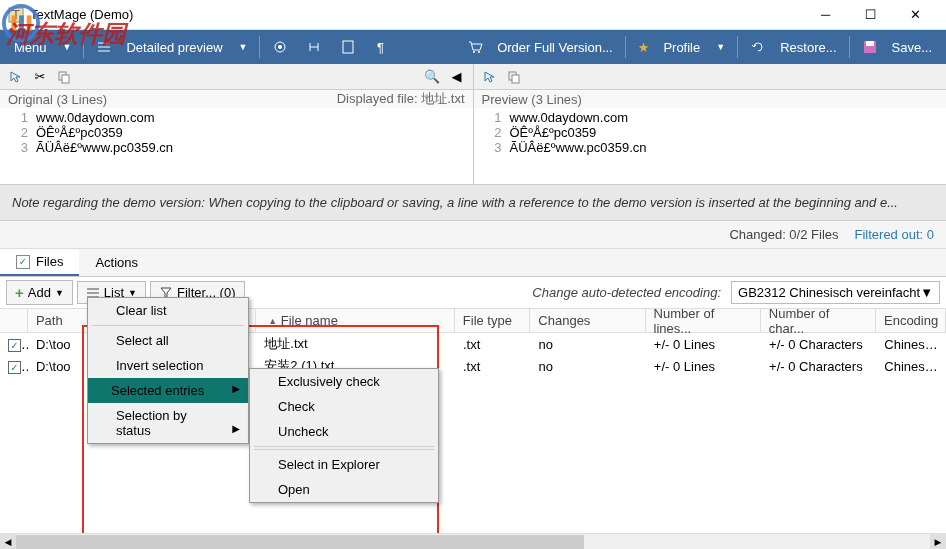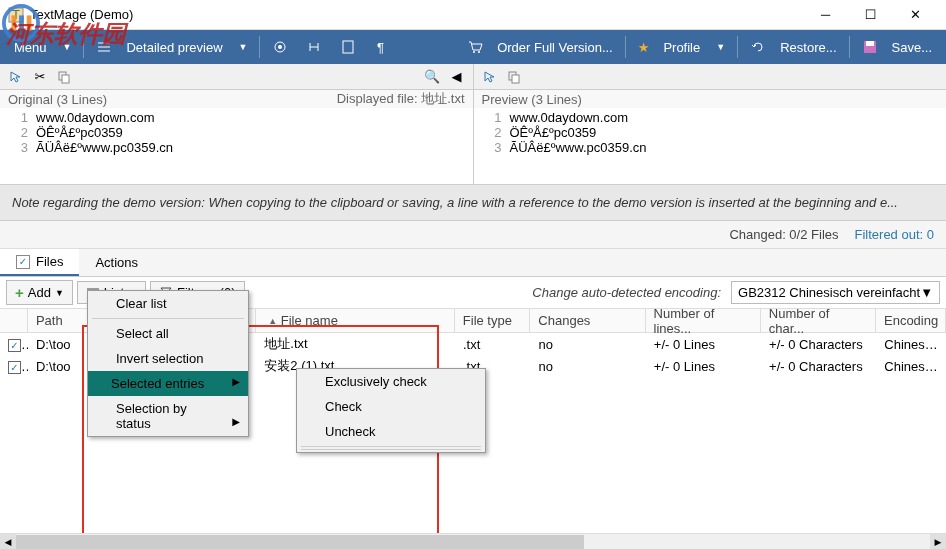--- a/index.html
+++ b/index.html
@@ -320,35 +320,37 @@
       <div class="td fnamecol">安装2 (1).txt</div>
       <div class="td ftypecol">.txt</div>
       <div class="td changescol">no</div>
       <div class="td linescol">+/- 0 Lines</div>
       <div class="td charscol">+/- 0 Characters</div>
       <div class="td enccol">Chinese S</div>
     </div>
   </div>
 </div>
 
-<div class="context-menu" style="left:87px; top:290px; width:162px;">
+<div class="context-menu" style="left:87px; top:297px; width:162px;">
   <div class="menu-item">Clear list</div>
   <div class="menu-sep"></div>
   <div class="menu-item">Select all</div>
   <div class="menu-item">Invert selection</div>
   <div class="menu-item highlighted"><span>Selected entries</span><span class="arrow">▶</span></div>
   <div class="menu-item"><span>Selection by status</span><span class="arrow">▶</span></div>
 </div>
 
-<div class="context-menu" style="left:249px; top:368px; width:190px;margin-left:47px;">
+<div class="context-menu" style="left:249px; top:368px; width:190px;">
   <div class="menu-item">Exclusively check</div>
   <div class="menu-item">Check</div>
   <div class="menu-item">Uncheck</div>
   <div class="menu-sep"></div>
   <div class="menu-sep"></div>
+  <div class="menu-item">Select in Explorer</div>
+  <div class="menu-item">Open</div>
 </div>
 
 <div class="red-box red-box1"></div>
 
 <div class="scrollbar-h">
   <div class="scroll-btn">◀</div>
   <div class="scroll-thumb"></div>
   <div style="flex:1"></div>
   <div class="scroll-btn">▶</div>
 </div>

